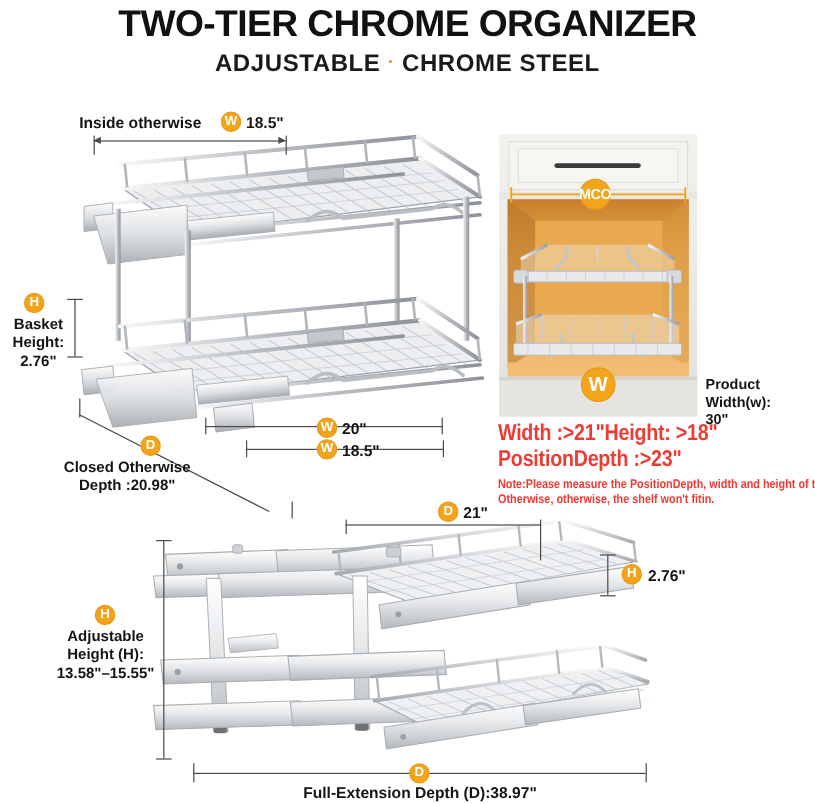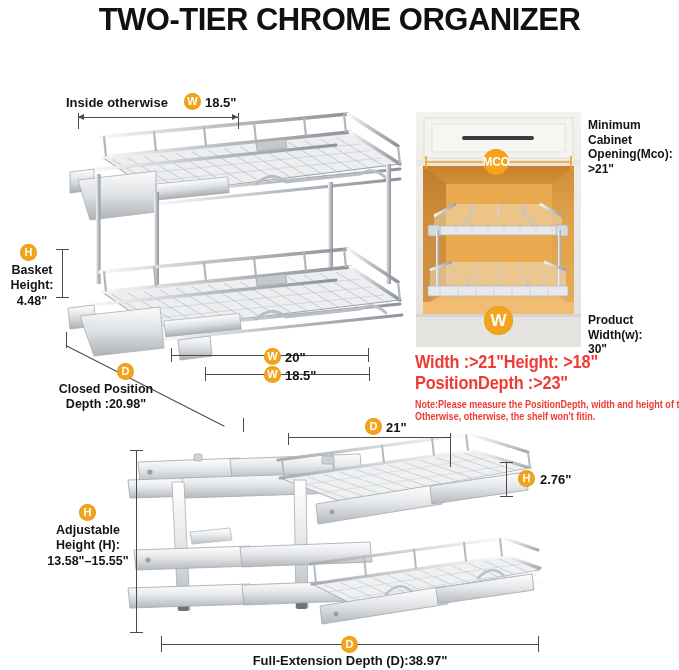--- a/index.html
+++ b/index.html
@@ -68,20 +68,25 @@
 
   
   .cab-wrap { position: absolute; }
 </style>
 </head>
 <body>
 
 <div id="page">
 
   <div class="title">TWO-TIER CHROME ORGANIZER</div>
+  <div class="subtitle">
+    <span>ADJUSTABLE</span>
+    <span class="dot">·</span>
+    <span>CHROME STEEL</span>
+  </div>
 
   <div class="art" style="left:60px; top:112px;">
     <svg width="360" height="275" viewBox="0 0 360 275">
       <defs>
         <linearGradient id="chr" x1="0" y1="0" x2="0" y2="1">
           <stop offset="0" stop-color="#fbfbfc"></stop>
             <stop offset=".45" stop-color="#d3d6da"></stop>
           <stop offset=".55" stop-color="#9ea3a9"></stop>
             <stop offset="1" stop-color="#e6e8ea"></stop>
         </linearGradient>
@@ -208,30 +213,30 @@
   <div class="arrowL" style="left:78px; top:113.8px;"></div>
   <div class="arrowR" style="left:232px; top:113.8px;"></div>
 
   <div class="lbl" style="left:66px; top:95px; font-size:13px;">Inside otherwise</div>
   <div class="badge sm" style="left:184px; top:93px;">W</div>
   <div class="lbl" style="left:205px; top:95px; font-size:13px;">18.5"</div>
 
   <div class="badge sm" style="left:20px; top:244px;">H</div>
   <div class="lbl" style="left:2px; top:263px; width:60px; text-align:center;">Basket
 Height:
-4.48"</div>
+2.76"</div>
   <div class="vrule" style="left:62px; top:249px; height:48px;"></div>
   <div class="hrule" style="left:56px; top:249px; width:13px;"></div>
   <div class="hrule" style="left:56px; top:297px; width:13px;"></div>
 
   <div class="diag" style="left:66px; top:345px; width:178px; transform:rotate(27deg);"></div>
   <div class="vrule" style="left:66px; top:332px; height:16px;"></div>
   <div class="vrule" style="left:243px; top:418px; height:14px;"></div>
   <div class="badge sm" style="left:117px; top:363px;">D</div>
-  <div class="lbl" style="left:36px; top:382px; width:140px; text-align:center;">Closed Position
+  <div class="lbl" style="left:36px; top:382px; width:140px; text-align:center;">Closed Otherwise
 Depth :20.98"</div>
 
   <div class="hrule" style="left:171px; top:355px; width:198px;"></div>
   <div class="vrule" style="left:171px; top:348px; height:14px;"></div>
   <div class="vrule" style="left:368px; top:348px; height:14px;"></div>
   <div class="badge sm" style="left:264px; top:348px;">W</div>
   <div class="lbl" style="left:285px; top:350px; font-size:13px;">20"</div>
 
   <div class="hrule" style="left:205px; top:374px; width:165px;"></div>
   <div class="vrule" style="left:205px; top:367px; height:14px;"></div>
@@ -331,24 +336,20 @@
 
       <line x1="10" y1="50" x2="155" y2="50" stroke="#f3a41b" stroke-width="1.6"></line>
       <line x1="10" y1="44" x2="10" y2="57" stroke="#f3a41b" stroke-width="1.6"></line>
       <line x1="155" y1="44" x2="155" y2="57" stroke="#f3a41b" stroke-width="1.6"></line>
     </svg>
   </div>
 
   <div class="badge lg" style="left:483px; top:149px;">MCO</div>
   <div class="badge w-big" style="left:484px; top:306px;">W</div>
 
-  <div class="lbl" style="left:588px; top:118px; font-size:12px;">Minimum
-Cabinet
-Opening(Mco):
-&gt;21"</div>
   <div class="lbl" style="left:588px; top:313px; font-size:12px;">Product
 Width(w):
 30"</div>
 
   <div class="warn warn-head" style="left:415px; top:352px;">Width :&gt;21"Height: &gt;18"</div>
   <div class="warn warn-head" style="left:415px; top:373px;">PositionDepth :&gt;23"</div>
   <div class="warn warn-note" style="left:415px; top:398px;">Note:Please measure the PositionDepth, width and height of the cabinet.</div>
   <div class="warn warn-note" style="left:415px; top:410px;">Otherwise, otherwise, the shelf won't fitin.</div>
 
   <div class="art" style="left:130px; top:432px;">

